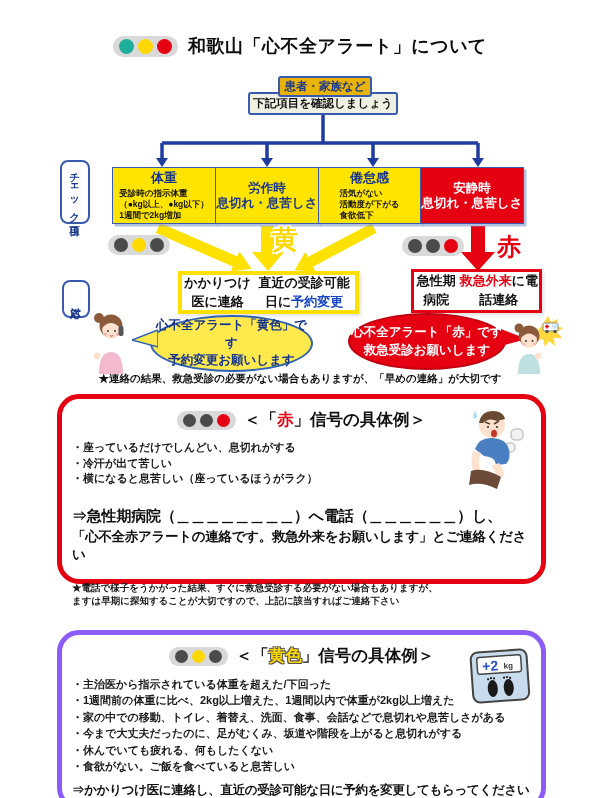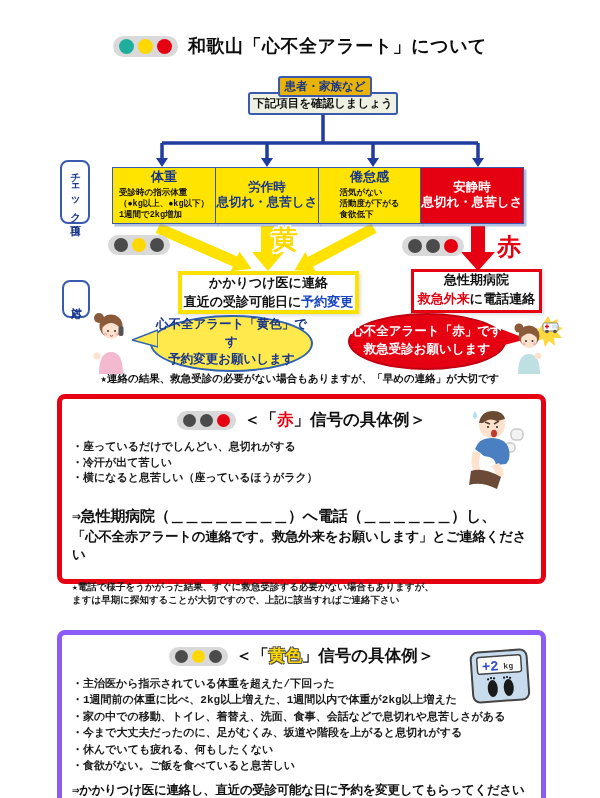--- a/index.html
+++ b/index.html
@@ -1,18 +1,18 @@
 <!DOCTYPE html>
 <html><head>
 <meta charset="utf-8">
 <style>
   *{margin:0;padding:0;box-sizing:border-box}
   html,body{background:#fff}
   .page{position:relative;width:600px;height:798px;background:#fff;overflow:hidden;
-        font-family:Liberation Mono, monospace;font-weight:bold;color:#111}
+        font-family:Liberation Sans, sans-serif;font-weight:bold;color:#111}
   .abs{position:absolute}
   .pre{white-space:pre-line}
   .center{text-align:center}
 
   
   .title-row{left:0;top:34px;width:600px;display:flex;justify-content:center;align-items:center;gap:10px}
   .title-text{font-size:18px;color:#0d0d0d;letter-spacing:.5px}
 
   
   .tl{display:flex;align-items:center;gap:4px;background:#d9d9d9;border-radius:14px;padding:3px 6px}
@@ -38,37 +38,37 @@
     box-shadow:2.5px 2.5px 0 rgba(128,152,205,.6);display:flex;flex-direction:column;align-items:center;justify-content:center}
   .cbox .hd{color:#17368c;font-size:12.5px;line-height:1.2;text-align:center}
   .cbox .sub{color:#111;font-size:8.5px;line-height:1.3;margin-top:2px}
   .cbox.red{background:#e50012}
   .cbox.red .hd{color:#fff}
 
   .char-label{z-index:3;font-size:26px}
   .yellow-char{color:#ffd800;text-shadow:-1.5px -1.5px 0 #fff,1.5px -1.5px 0 #fff,-1.5px 1.5px 0 #fff,1.5px 1.5px 0 #fff,0 2px 2px rgba(0,0,0,.2)}
   .red-char{color:#e50012;font-size:24px}
 
-  .action-box{background:#fff;z-index:3;display:flex;flex-direction:column;align-items:center;justify-content:flex-start;
+  .action-box{background:#fff;z-index:3;display:flex;align-items:center;justify-content:center;
     text-align:center;font-size:13px;line-height:1.45;box-shadow:2px 2px 3px rgba(0,0,0,.12)}
   .yellow-action{left:178px;top:271px;width:181px;height:43px;border:4px solid #ffe100}
   .red-action{left:411px;top:269px;width:131px;height:44px;border:3.5px solid #e50012}
   .accent-blue{color:#1a46c2}
   .accent-red{color:#e50012}
 
   .bubble{z-index:3;border-radius:50%;display:flex;align-items:center;justify-content:center;
     text-align:center;font-size:12.5px;line-height:1.4}
   .bubble-yellow{left:150px;top:315px;width:163px;height:57px;background:#ffe94d;border:2.5px solid #2f62b3;color:#17368c}
   .bubble-red{left:348px;top:313px;width:158px;height:57px;background:#e50012;border:2px solid #c00010;color:#fff}
   .tail{position:absolute;z-index:4}
 
   .footnote{left:0;top:372px;width:600px;font-size:10.5px;color:#111}
 
   
-  .section{left:57px;width:489px;background:#fff;z-index:2;border-radius:8px;padding:8px 10px 0 10px}
+  .section{left:57px;width:489px;background:#fff;z-index:2;border-radius:22px;padding:8px 10px 0 10px}
   .sec-red{top:394px;height:190px;border:5px solid #e50012}
   .sec-yellow{top:630px;height:180px;border:5px solid #8b5cf6}
   .sec-head{display:flex;justify-content:center;align-items:center;gap:8px;margin-top:2px}
   .sec-title{font-size:16.5px;color:#111}
   .sec-title .acc-red{color:#e50012}
   .sec-title .acc-yellow{color:#ffd800;text-shadow:-1px -1px 0 #555,1px -1px 0 #555,-1px 1px 0 #555,1px 1px 0 #555}
   .bullets{margin-top:9px;font-size:11px;color:#1a1a1a}
   .bullets div{line-height:15.5px}
   .sec-yellow .bullets div{line-height:16.4px}
   .act1{margin-top:20px;font-size:15px;letter-spacing:-.2px}

